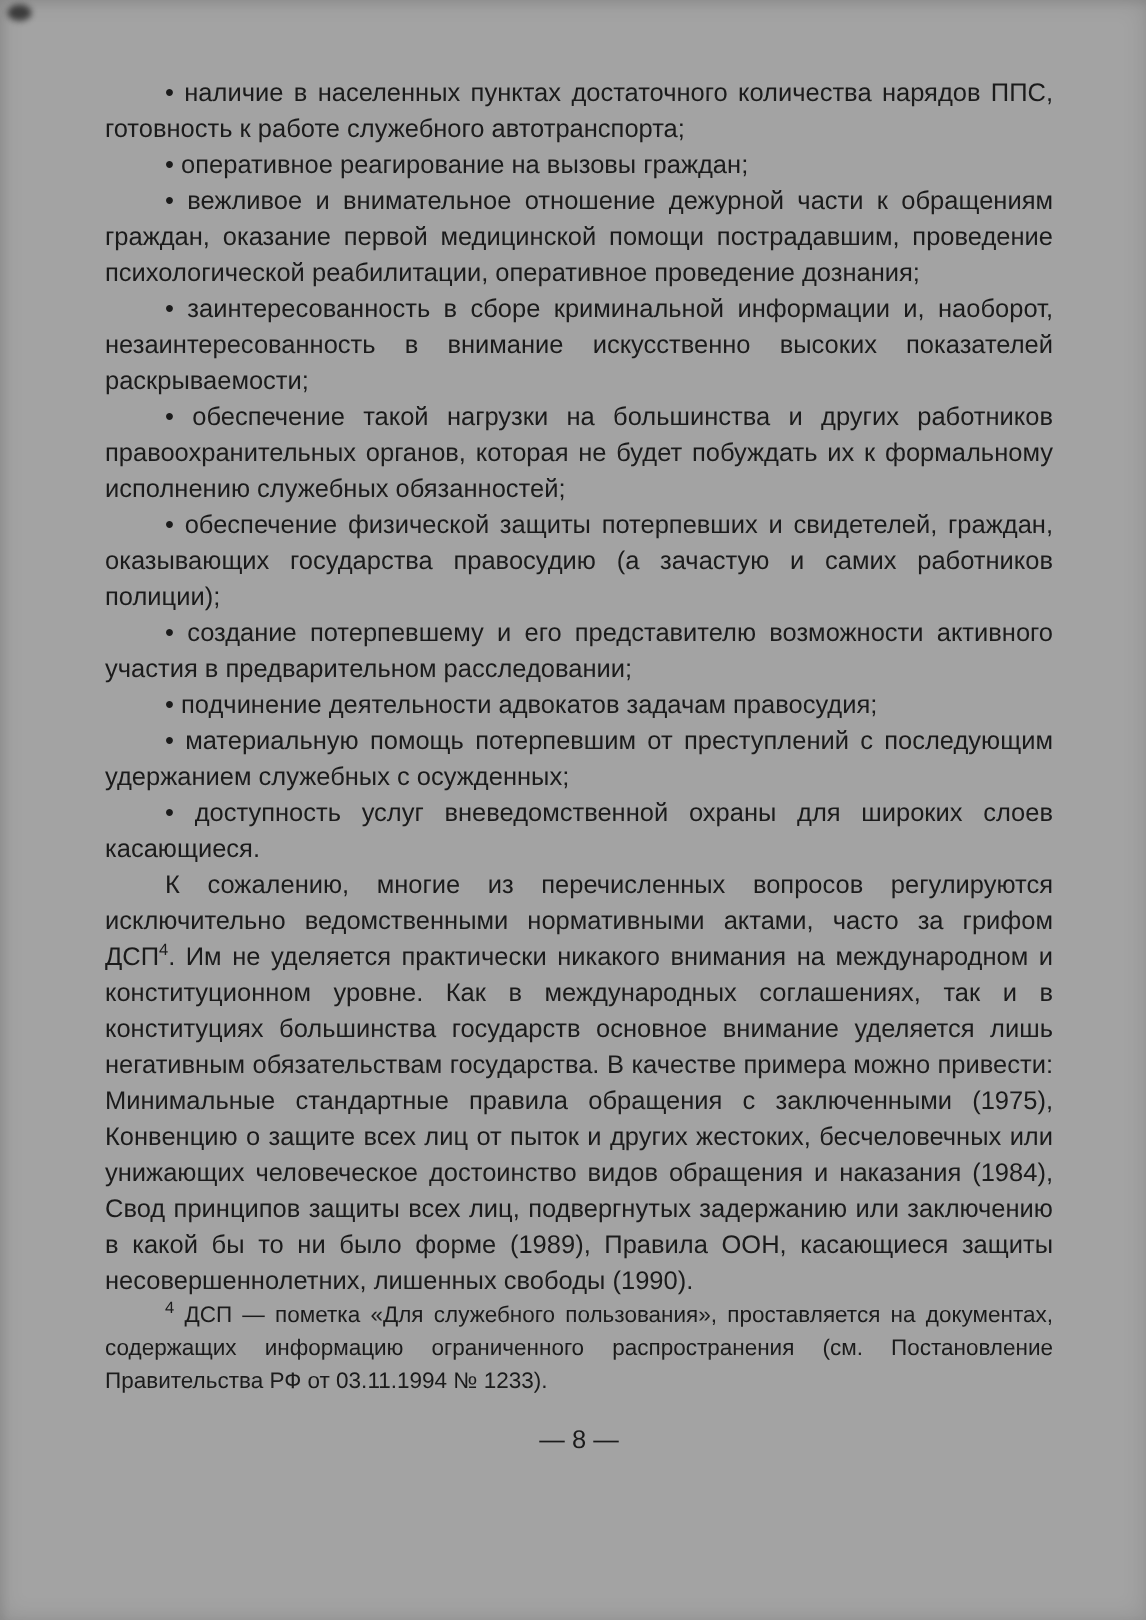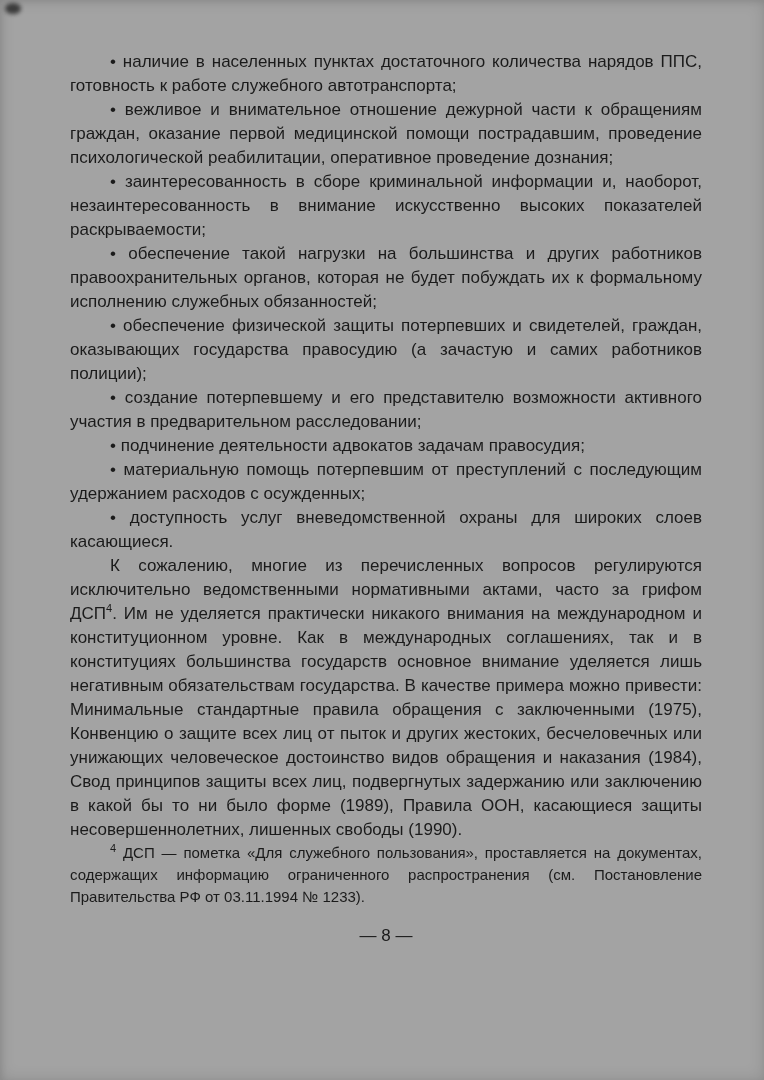--- a/index.html
+++ b/index.html
@@ -69,27 +69,28 @@
 </style>
 </head>
 <body>
 
 <div class="page">
   <div class="scan-speck"></div>
   <div class="content">
 
     <div id="bullet-list">
         <p class="bullet">наличие в населенных пунктах достаточного количества нарядов ППС, готовность к работе служебного автотранспорта;</p>
+        <p class="bullet">оперативное реагирование на вызовы граждан;</p>
         <p class="bullet">вежливое и внимательное отношение дежурной части к обращениям граждан, оказание первой медицинской помощи пострадавшим, проведение психологической реабилитации, оперативное проведение дознания;</p>
         <p class="bullet">заинтересованность в сборе криминальной информации и, наоборот, незаинтересованность в внимание искусственно высоких показателей раскрываемости;</p>
         <p class="bullet">обеспечение такой нагрузки на большинства и других работников правоохранительных органов, которая не будет побуждать их к формальному исполнению служебных обязанностей;</p>
         <p class="bullet">обеспечение физической защиты потерпевших и свидетелей, граждан, оказывающих государства правосудию (а зачастую и самих работников полиции);</p>
         <p class="bullet">создание потерпевшему и его представителю возможности активного участия в предварительном расследовании;</p>
         <p class="bullet">подчинение деятельности адвокатов задачам правосудия;</p>
-        <p class="bullet">материальную помощь потерпевшим от преступлений с последующим удержанием расходов с осужденных;</p>
+        <p class="bullet">материальную помощь потерпевшим от преступлений с последующим удержанием служебных с осужденных;</p>
         <p class="bullet">доступность услуг вневедомственной охраны для широких слоев касающиеся.</p>
       </div>
 
     <p class="para"><span>К сожалению, многие из перечисленных вопросов регулируются исключительно ведомственными нормативными актами, часто за грифом ДСП</span><sup>4</sup><span>. Им не уделяется практически никакого внимания на международном и конституционном уровне. Как в международных соглашениях, так и в конституциях большинства государств основное внимание уделяется лишь негативным обязательствам государства. В качестве примера можно привести: Минимальные стандартные правила обращения с заключенными (1975), Конвенцию о защите всех лиц от пыток и других жестоких, бесчеловечных или унижающих человеческое достоинство видов обращения и наказания (1984), Свод принципов защиты всех лиц, подвергнутых задержанию или заключению в какой бы то ни было форме (1989), Правила ООН, касающиеся защиты несовершеннолетних, лишенных свободы (1990).</span></p>
 
     <div class="footnote">
       <p class="fn"><sup>4</sup><span> ДСП — пометка «Для служебного пользования», проставляется на документах, содержащих информацию ограниченного распространения (см. Постановление Правительства РФ от 03.11.1994 № 1233).</span></p>
     </div>
 
     <div class="pageno">— 8 —</div>

